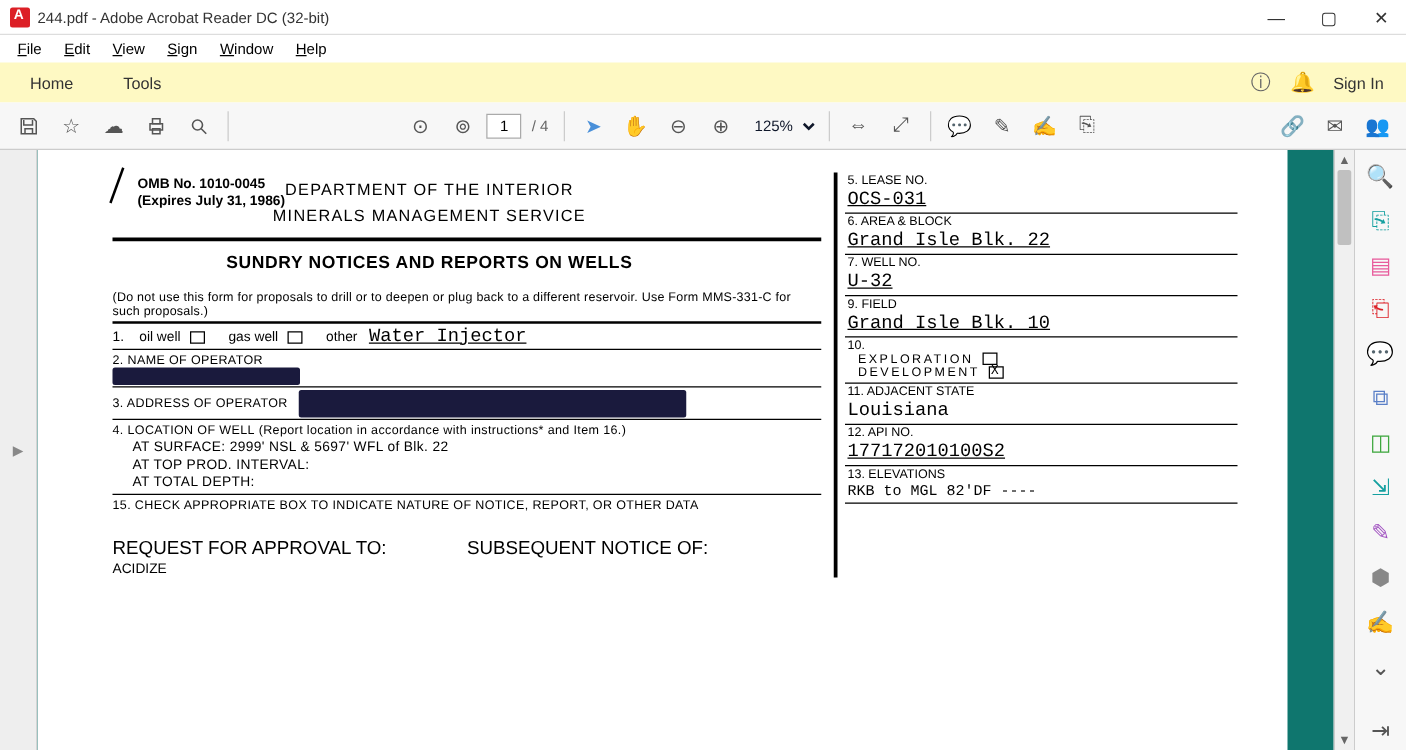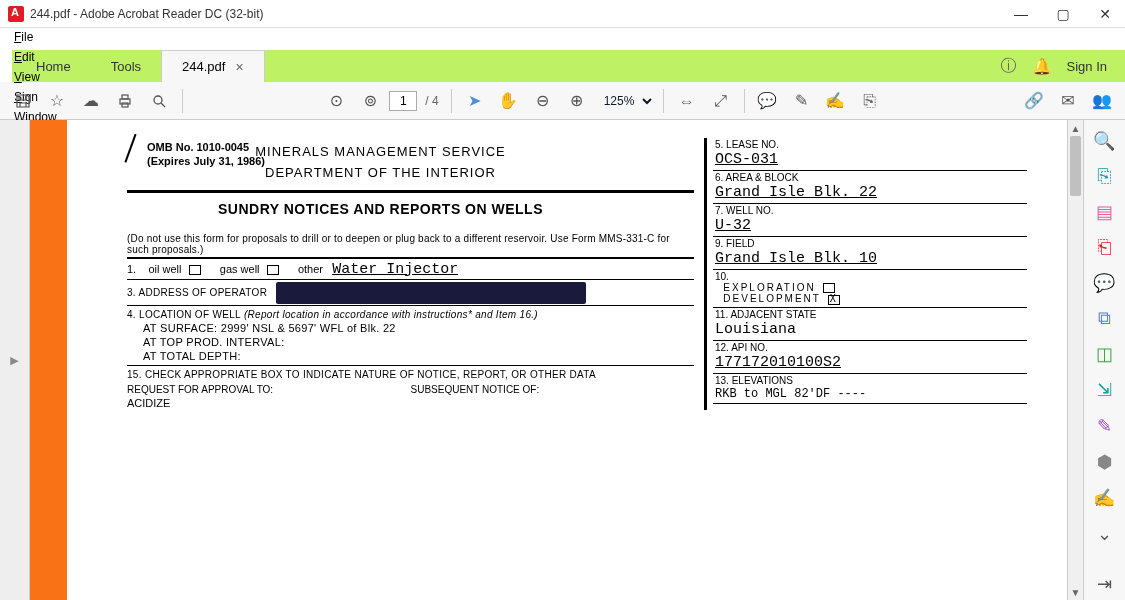--- a/index.html
+++ b/index.html
@@ -7,26 +7,26 @@
 
 
 .titlebar { height: 28px; display: flex; align-items: center; padding: 0 8px; background: #fff; border-bottom: 1px solid #ddd; }
 .app-icon { width: 16px; height: 16px; background: #dc1f26; border-radius: 2px; margin-right: 6px; position: relative; }
 .app-icon::after { content: "A"; position: absolute; left: 3px; top: 0; font-size: 11px; color: white; font-weight: bold; }
 .title-text { font-size: 12px; color: #333; flex: 1; }
 .window-controls { display: flex; gap: 18px; }
 .window-btn { width: 24px; height: 24px; display: flex; align-items: center; justify-content: center; cursor: pointer; font-size: 14px; color: #333; }
 
 
-.menubar { height: 22px; display: flex; padding: 0 6px; gap: 2px; background: #fff; flex-direction: column; }
+.menubar { height: 22px; display: flex; align-items: center; padding: 0 6px; gap: 2px; background: #fff; }
 .menu-item { padding: 2px 8px; font-size: 12px; cursor: pointer; }
 .menu-item u { text-decoration: underline; }
 
 
-.tabbar { height: 32px; display: flex; align-items: center; background: #bef264; padding: 0 0 0 4px; margin-left: 12px; }
+.tabbar { height: 32px; display: flex; align-items: center; background: #fef9c3; padding: 0 0 0 4px; }
 .tab { padding: 0 20px; height: 32px; display: flex; align-items: center; font-size: 13px; cursor: pointer; gap: 10px; }
 .tab.static { background: transparent; color: #333; }
 .tab.active { background: #f7f7f7; border-top: 1px solid #ccc; border-left: 1px solid #ccc; border-right: 1px solid #ccc; }
 .tab-close { font-size: 14px; color: #666; cursor: pointer; }
 .tabbar-right { margin-left: auto; display: flex; align-items: center; gap: 14px; padding-right: 18px; }
 .signin { font-size: 13px; color: #333; cursor: pointer; }
 .tb-icon { width: 20px; height: 20px; display: flex; align-items: center; justify-content: center; color: #666; cursor: pointer; font-size: 16px; }
 
 
 .toolbar { height: 38px; display: flex; align-items: center; background: #f7f7f7; border-bottom: 1px solid #ccc; padding: 0 8px; gap: 4px; }
@@ -34,21 +34,21 @@
 .tool-sep { width: 1px; height: 24px; background: #ccc; margin: 0 4px; }
 .page-input { width: 28px; height: 20px; text-align: center; border: 1px solid #aaa; font-size: 12px; }
 .page-total { color: #666; font-size: 12px; margin: 0 4px; }
 .zoom-select { border: none; background: transparent; font-size: 12px; color: #0f172a; cursor: pointer; padding: 2px 4px; }
 .toolbar-right { margin-left: auto; display: flex; align-items: center; gap: 4px; }
 
 
 .main { display: flex; height: 480px; }
 .left-rail { width: 30px; background: #eee; border-right: 1px solid #ccc; display: flex; align-items: center; justify-content: center; }
 .rail-arrow { color: #888; cursor: pointer; font-size: 11px; }
-.doc-area { flex: 1; background: #f97316; display: flex; justify-content: flex-end; overflow: hidden; position: relative; }
+.doc-area { flex: 1; background: #0f766e; display: flex; justify-content: flex-start; overflow: hidden; position: relative; }
 .scrollbar-v { width: 16px; background: #f0f0f0; border-left: 1px solid #ccc; position: relative; }
 .scrollbar-thumb { position: absolute; top: 16px; left: 2px; right: 2px; height: 60px; background: #c0c0c0; border-radius: 2px; }
 .scrollbar-arrow { position: absolute; left: 0; right: 0; height: 16px; display: flex; align-items: center; justify-content: center; font-size: 10px; color: #666; cursor: pointer; }
 .scrollbar-arrow.up { top: 0; }
 .scrollbar-arrow.down { bottom: 0; }
 .right-rail { width: 42px; background: #f7f7f7; border-left: 1px solid #ccc; display: flex; flex-direction: column; align-items: center; padding-top: 10px; gap: 14px; }
 .right-tool { width: 24px; height: 24px; cursor: pointer; display: flex; align-items: center; justify-content: center; font-size: 18px; }
 
 
 .page { width: 1000px; background: #fff; margin-top: 0; padding: 18px 40px 0 60px; position: relative; font-family: Arial, sans-serif; color: #000; }
@@ -94,24 +94,20 @@
   <div class="menu-item"><u>E</u>dit</div>
   <div class="menu-item"><u>V</u>iew</div>
   <div class="menu-item"><u>S</u>ign</div>
   <div class="menu-item"><u>W</u>indow</div>
   <div class="menu-item"><u>H</u>elp</div>
 </div>
 
 <div class="tabbar">
   <div class="tab static">Home</div>
   <div class="tab static">Tools</div>
-  <div class="tab active">
-    <span>244.pdf</span>
-    <span class="tab-close">×</span>
-  </div>
   <div class="tabbar-right">
     <div class="tb-icon">ⓘ</div>
     <div class="tb-icon">🔔</div>
     <div class="signin">Sign In</div>
   </div>
 </div>
 
 <div class="toolbar">
   <div class="tool">
       <svg width="16" height="16" viewBox="0 0 16 16">
@@ -170,50 +166,54 @@
     <div class="page">
       <div class="omb-slash"></div>
       <div class="omb-area">
         <div>OMB No. 1010-0045</div>
         <div>(Expires July 31, 1986)</div>
       </div>
 
       <div class="form-grid">
         <div class="form-left">
           <div class="header-center">
+            <div>DEPARTMENT OF THE INTERIOR</div>
             <div>MINERALS MANAGEMENT SERVICE</div>
-            <div>DEPARTMENT OF THE INTERIOR</div>
           </div>
           <div class="big-rule"></div>
           <div class="form-title">SUNDRY NOTICES AND REPORTS ON WELLS</div>
           <div class="note">(Do not use this form for proposals to drill or to deepen or plug back to a different reservoir. Use Form MMS-331-C for such proposals.)</div>
 
           <div class="row row-thick">
             <span>1.</span>&nbsp;&nbsp;&nbsp;
             <span>oil well</span> <span class="checkbox"></span>&nbsp;&nbsp;&nbsp;&nbsp;
             <span>gas well</span> <span class="checkbox"></span>&nbsp;&nbsp;&nbsp;&nbsp;
             <span>other</span>&nbsp;&nbsp;
             <span class="field-value">Water Injector</span>
           </div>
           <div class="row">
+            <span class="field-label">2. NAME OF OPERATOR</span><br>
+            <span class="redact" style="width:150px;"></span>
+          </div>
+          <div class="row">
             <span class="field-label">3. ADDRESS OF OPERATOR</span>&nbsp;&nbsp;
             <span class="redact" style="width:310px;height:22px;"></span>
           </div>
           <div class="row">
             <span class="field-label">4. LOCATION OF WELL</span>
-            <span class="field-label" style="font-style:italic">(Report location in accordance with instructions* and Item 16.)</span>
+            <span class="field-label" style="">(Report location in accordance with instructions* and Item 16.)</span>
             <div class="section4">
               <div class="line">AT SURFACE:  2999' NSL &amp; 5697' WFL of Blk.  22</div>
               <div class="line">AT TOP PROD. INTERVAL:</div>
               <div class="line">AT TOTAL DEPTH:</div>
             </div>
           </div>
           <div class="row">
             <span class="field-label">15. CHECK APPROPRIATE BOX TO INDICATE NATURE OF NOTICE, REPORT, OR OTHER DATA</span>
-            <div style="display:flex;margin-top:4px;font-size:10px;">
+            <div style="display:flex;margin-top:20px;font-size:15px;">
               <div style="width:50%">REQUEST FOR APPROVAL TO:</div>
               <div>SUBSEQUENT NOTICE OF:</div>
             </div>
             <div style="font-size:11px;margin-top:2px;">ACIDIZE</div>
           </div>
         </div>
 
         <div class="form-right">
           <div class="cell"><span>5. LEASE NO.</span><span class="val">OCS-031</span></div>
           <div class="cell"><span>6. AREA &amp; BLOCK</span><span class="val">Grand Isle Blk. 22</span></div>

